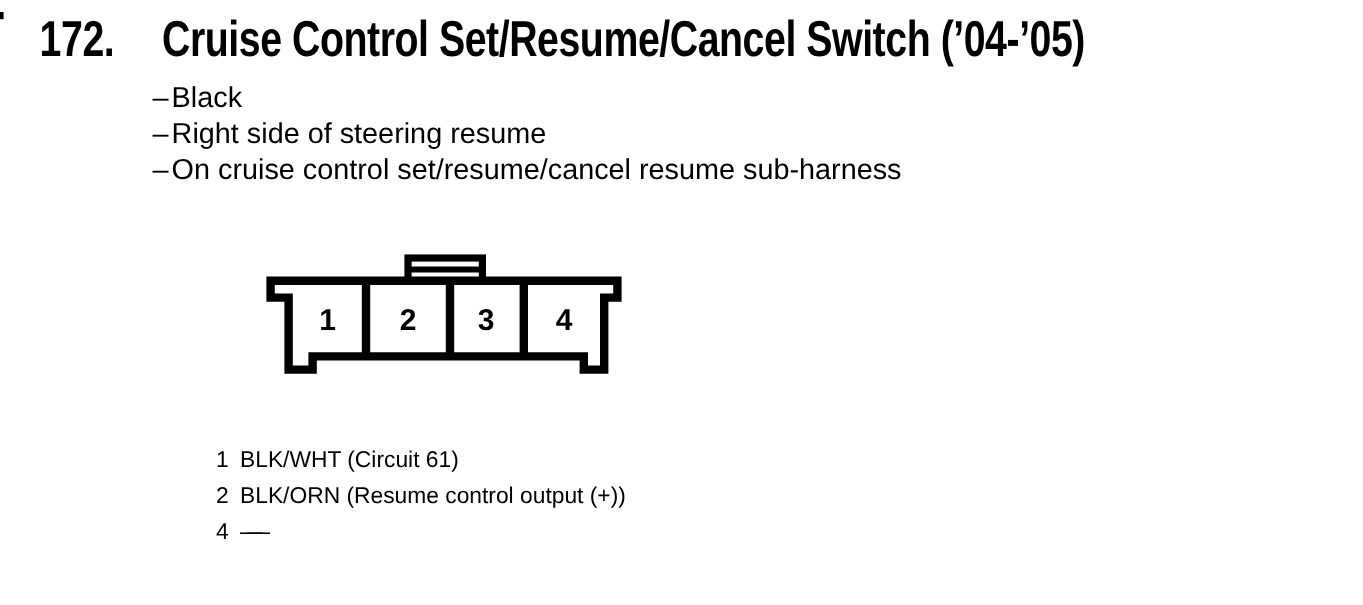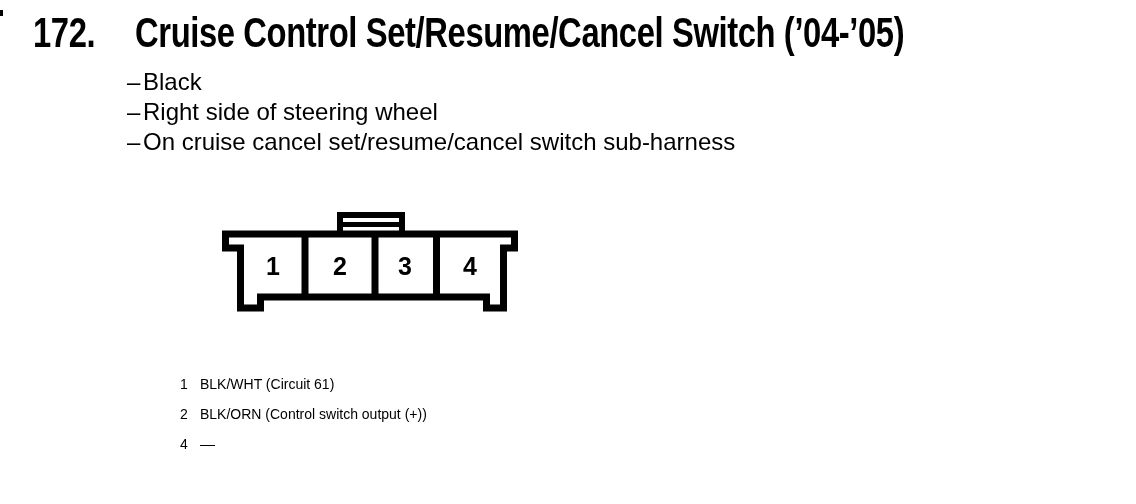--- a/index.html
+++ b/index.html
@@ -62,21 +62,21 @@
     position: absolute;
     left: 210px;
     top: 200px;
   }
 
   
   .pinlist {
     position: absolute;
     left: 180px;
     top: 369px;
-    font-size: 14px;
+    font-size: 19px;
     line-height: 30px;
     white-space: nowrap;
   }
   .pinlist .pin-num {
     display: inline-block;
     width: 20px;
   }
   .long-dash {
     letter-spacing: -13px;
   }
@@ -98,22 +98,22 @@
 
   <div class="speck"></div>
 
   <div class="title">
     <span class="num">172.</span>
     <span class="txt">Cruise Control Set/Resume/Cancel Switch (’04-’05)</span>
   </div>
 
   <div class="bullets">
     <div><span class="dash">–</span><span>Black</span></div>
-    <div><span class="dash">–</span><span>Right side of steering wheel</span></div>
-    <div><span class="dash">–</span><span>On cruise cancel set/resume/cancel switch sub-harness</span></div>
+    <div><span class="dash">–</span><span>Right side of steering resume</span></div>
+    <div><span class="dash">–</span><span>On cruise control set/resume/cancel resume sub-harness</span></div>
   </div>
 
   <svg class="connector-svg" width="320" height="125" viewBox="210 200 320 125">
 
     <rect x="340" y="215" width="62" height="19" fill="#ffffff" stroke="#000000" stroke-width="6"></rect>
     <path d="M 340 224.5 H 402" stroke="#000000" stroke-width="5" fill="none"></path>
 
     <path d="M 225.5 234 H 514.5 V 248 H 503.5 V 308 H 486.5 V 297 H 260.5 V 308 H 240.5 V 248 H 225.5 Z" fill="#ffffff" stroke="#000000" stroke-width="7" stroke-linejoin="miter"></path>
 
     <path d="M 305 234 V 297" stroke="#000000" stroke-width="7"></path>
@@ -121,17 +121,17 @@
     <path d="M 436.5 234 V 297" stroke="#000000" stroke-width="7"></path>
 
     <text x="273" y="275" text-anchor="middle" font-size="25" font-weight="bold" fill="#000000" font-family="Liberation Sans, sans-serif">1</text>
     <text x="340" y="275" text-anchor="middle" font-size="25" font-weight="bold" fill="#000000" font-family="Liberation Sans, sans-serif">2</text>
     <text x="405" y="275" text-anchor="middle" font-size="25" font-weight="bold" fill="#000000" font-family="Liberation Sans, sans-serif">3</text>
     <text x="470" y="275" text-anchor="middle" font-size="25" font-weight="bold" fill="#000000" font-family="Liberation Sans, sans-serif">4</text>
   </svg>
 
   <div class="pinlist">
     <div><span class="pin-num">1</span><span>BLK/WHT (Circuit 61)</span></div>
-    <div><span class="pin-num">2</span><span>BLK/ORN (Control switch output (+))</span></div>
+    <div><span class="pin-num">2</span><span>BLK/ORN (Resume control output (+))</span></div>
     <div><span class="pin-num">4</span><span class="long-dash">——</span></div>
   </div>
 
 </div>
 
 </body></html>

